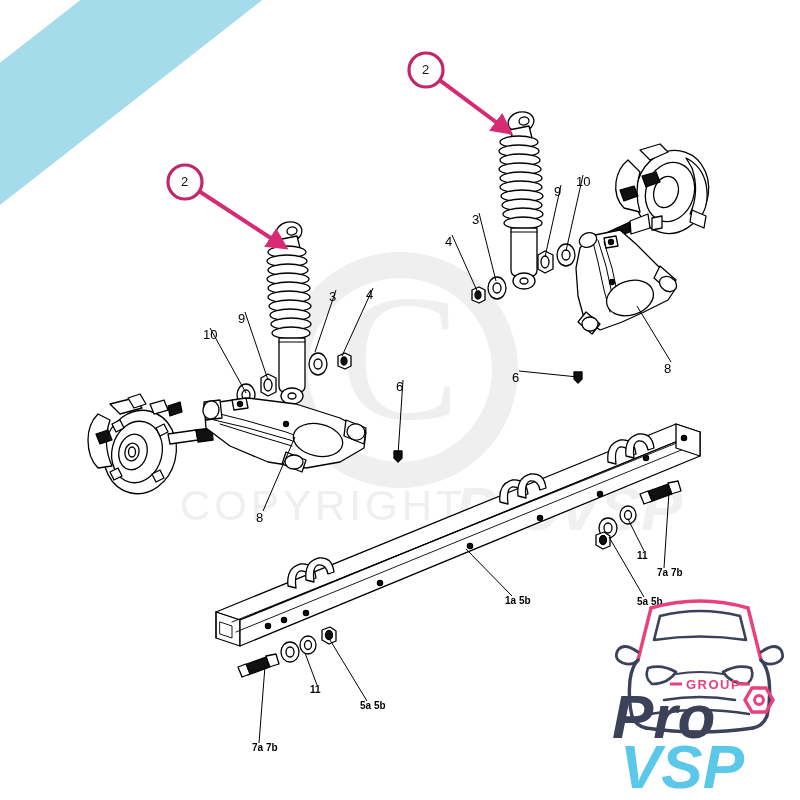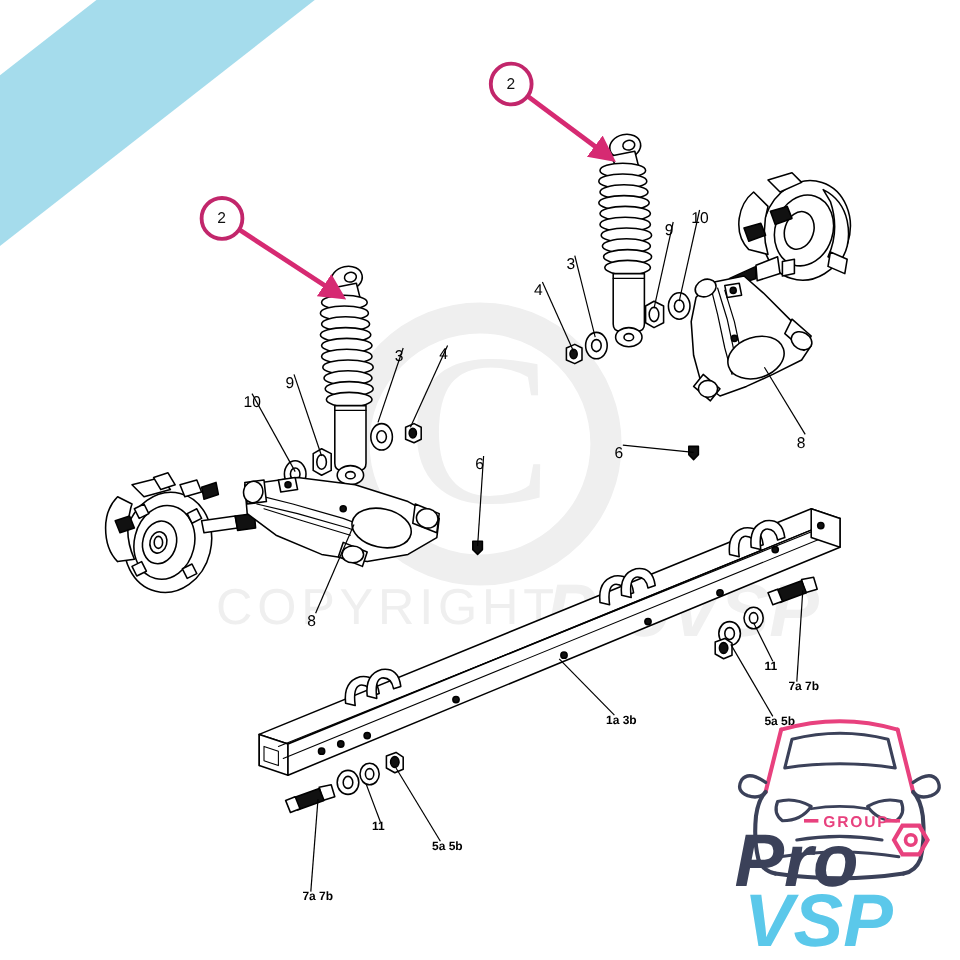--- a/index.html
+++ b/index.html
@@ -389,21 +389,21 @@
       <div class="lbl" style="left: 329px; top: 289px;">3</div>
       <div class="lbl" style="left: 366px; top: 287px;">4</div>
       <div class="lbl" style="left: 396px; top: 379px;">6</div>
       <div class="lbl" style="left: 256px; top: 510px;">8</div>
       <div class="lbl" style="left: 445px; top: 234px;">4</div>
       <div class="lbl" style="left: 472px; top: 212px;">3</div>
       <div class="lbl" style="left: 554px; top: 184px;">9</div>
       <div class="lbl" style="left: 576px; top: 174px;">10</div>
       <div class="lbl" style="left: 664px; top: 361px;">8</div>
       <div class="lbl" style="left: 512px; top: 370px;">6</div>
-      <div class="lbl bold" style="left: 505px; top: 595px;">1a 3b</div>
+      <div class="lbl bold" style="left: 505px; top: 595px;">1a 5b</div>
       <div class="lbl bold" style="left: 637px; top: 550px;">11</div>
       <div class="lbl bold" style="left: 657px; top: 567px;">7a 7b</div>
       <div class="lbl bold" style="left: 637px; top: 596px;">5a 5b</div>
       <div class="lbl bold" style="left: 310px; top: 684px;">11</div>
       <div class="lbl bold" style="left: 252px; top: 742px;">7a 7b</div>
       <div class="lbl bold" style="left: 360px; top: 700px;">5a 5b</div>
     </div>
 
   <div id="callout-numbers-root">
       <div class="callout-num" style="left: 181px; top: 174px;">2</div>

